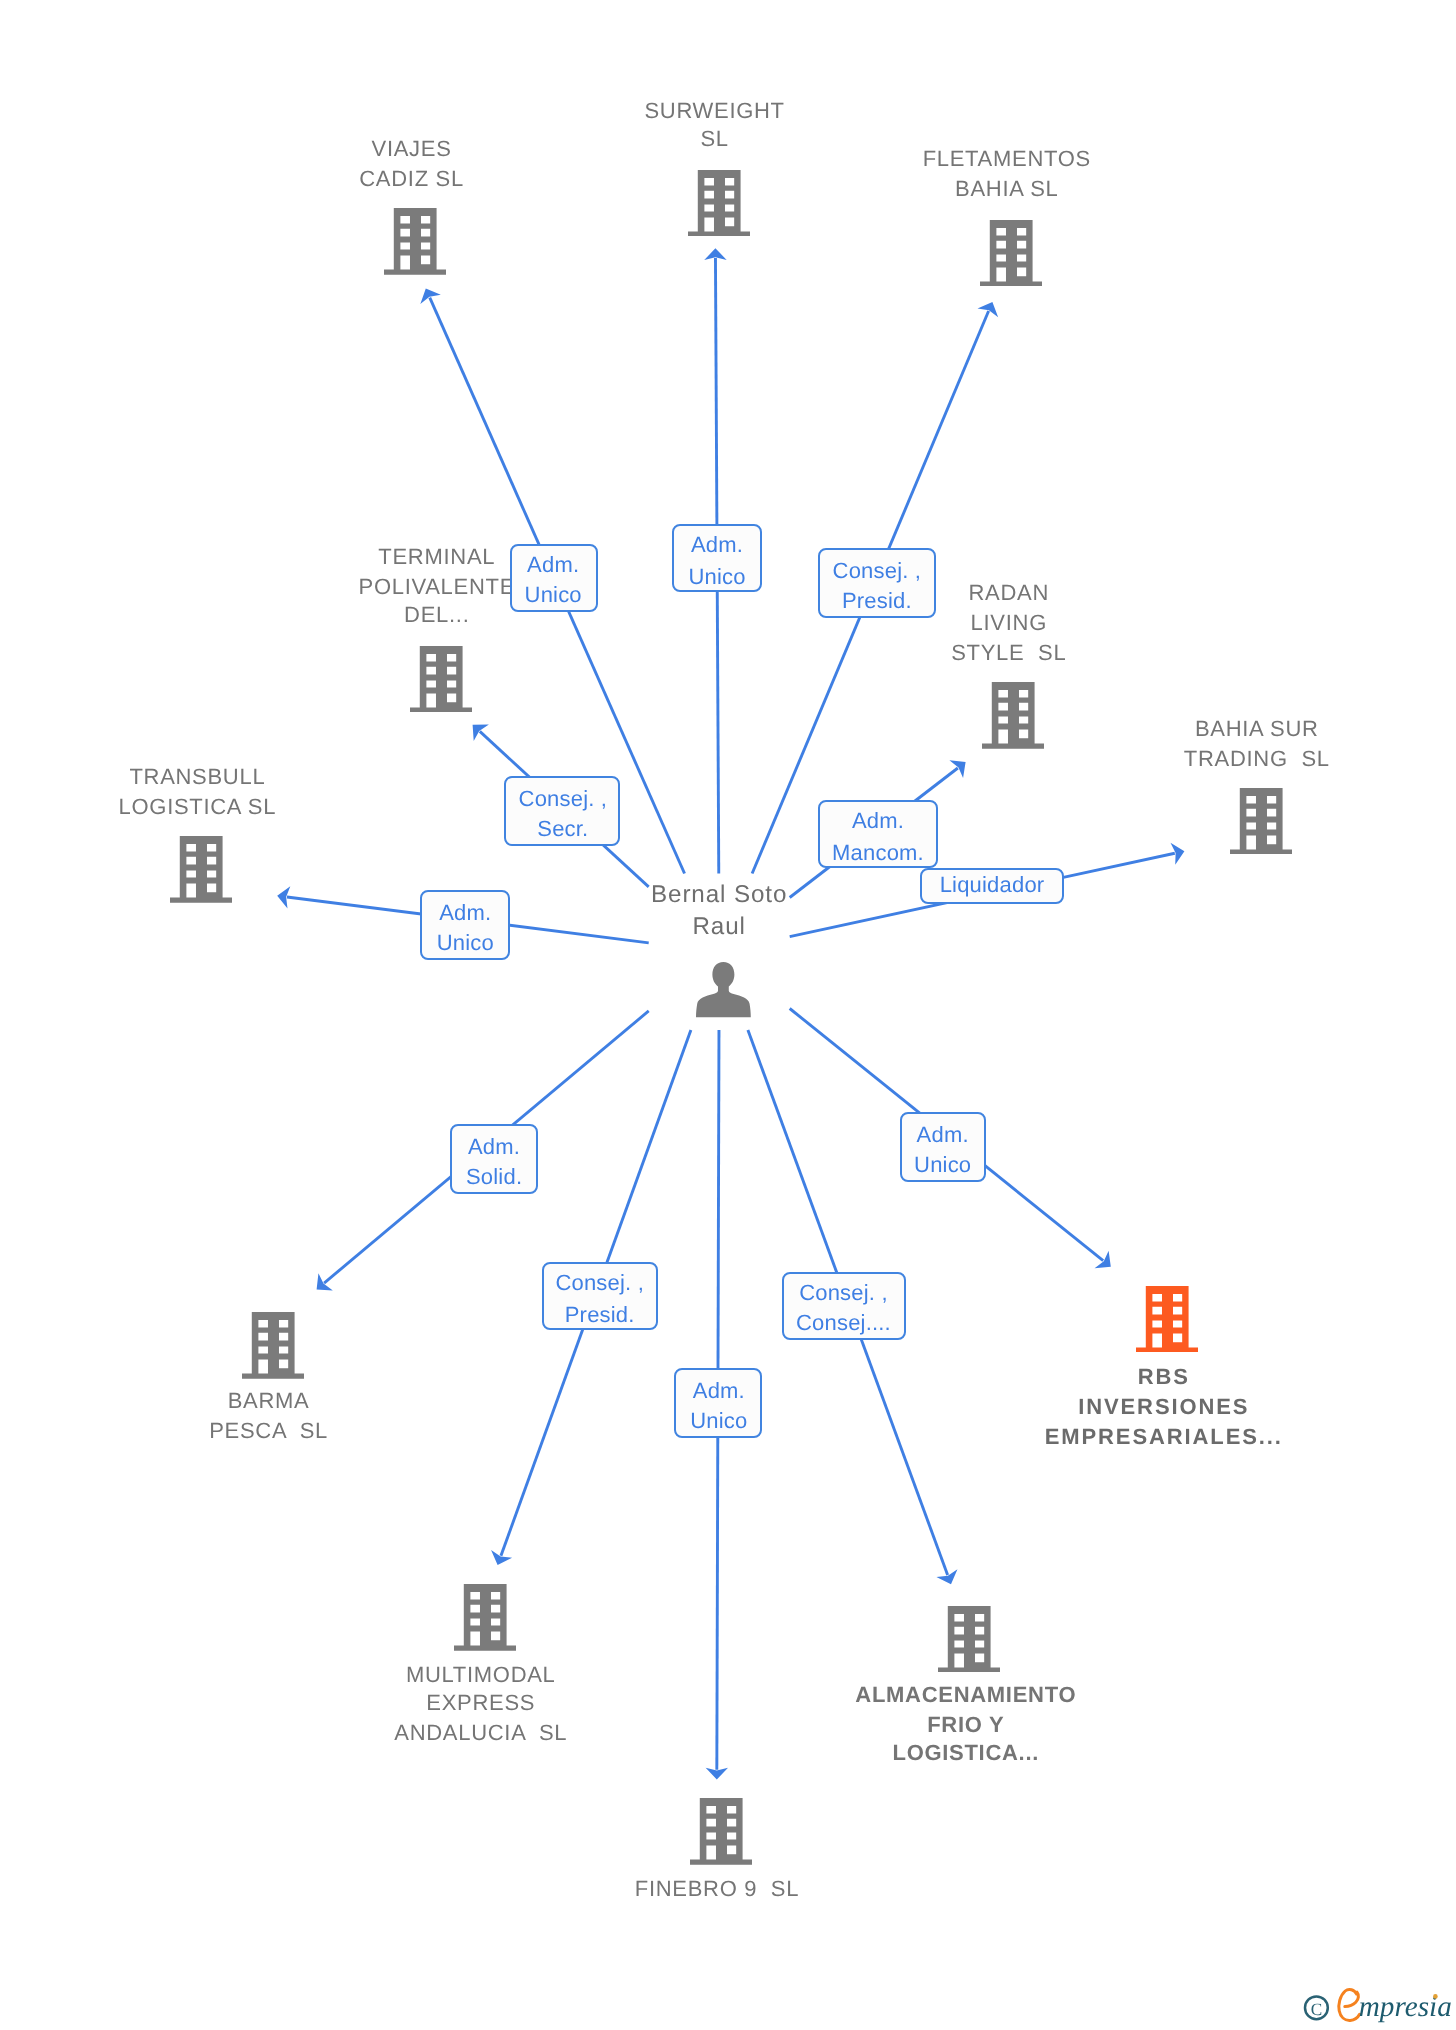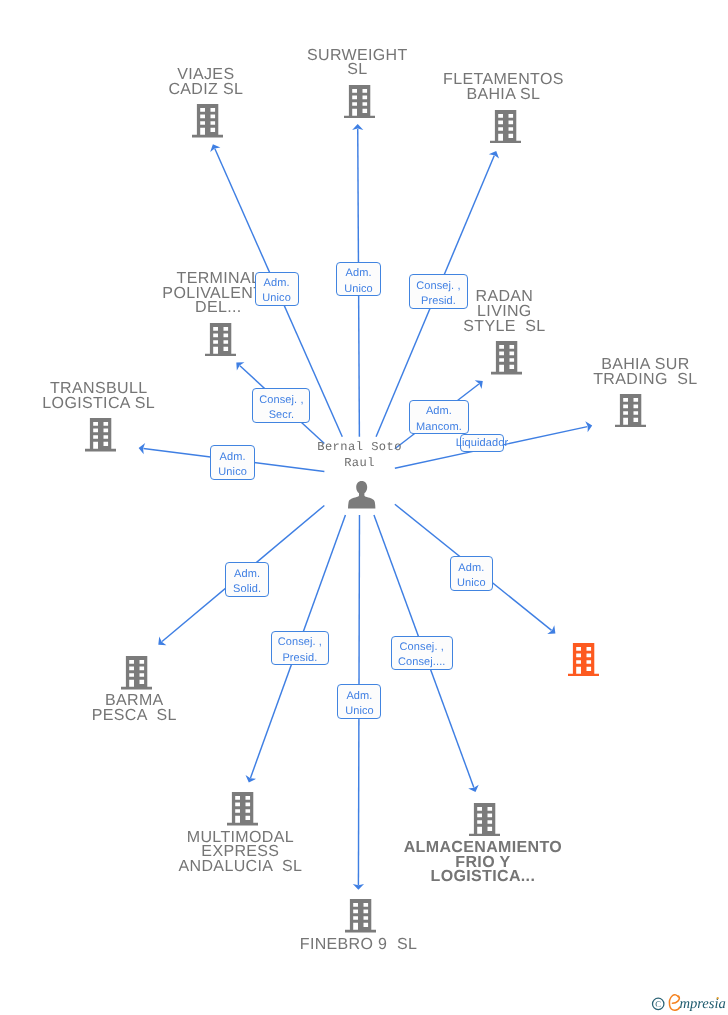--- a/index.html
+++ b/index.html
@@ -6,23 +6,23 @@
   html,body{margin:0;padding:0;background:#ffffff;}
   body{width:728px;height:1015px;position:relative;overflow:hidden;
        font-family:"Liberation Sans","DejaVu Sans",sans-serif;
        -webkit-font-smoothing:antialiased;
        -moz-osx-font-smoothing:grayscale;
        text-rendering:geometricPrecision;}
   #graph{position:absolute;left:0;top:0;width:728px;height:1015px;}
   #edges{position:absolute;left:0;top:0;width:728px;height:1015px;}
 
   .icon{display:block;}
-  .cap{color:#757575;font-size:16px;line-height:14.8px;text-align:center;
+  .cap{color:#757575;font-size:11px;line-height:14.8px;text-align:center;
        white-space:pre;letter-spacing:.35px;}
-  .cap.person{color:#6e6e6e;font-size:12.1px;line-height:16.4px;letter-spacing:.45px;font-family:Liberation Mono, monospace;}
+  .cap.person{color:#6e6e6e;font-size:12.1px;line-height:16.4px;letter-spacing:.45px;}
   .cap.highlight{color:#6b6b6b;font-weight:bold;letter-spacing:.95px;}
 
   .edge-label{position:absolute;box-sizing:border-box;
      border:1.5px solid #4184e0;border-radius:4px;
      background:#fcfcfc;color:#3f7fe3;
      font-size:11px;line-height:15.3px;text-align:center;white-space:pre;
      display:flex;align-items:center;justify-content:center;letter-spacing:.1px;
      padding-top:5.2px;}
   .edge-label.single{padding-top:1.2px;}
 
@@ -105,21 +105,21 @@
 DEL...</div>
     <svg width="31.2" height="33.4" viewBox="0 0 31.2 33.4" class="icon" style="position: absolute; left: 490.6px; top: 341.4px;">
       <path d="M4.9,0 H26.3 V30.8 H4.9 Z M0,30.7 H31.2 V33.4 H0 Z M8.2,4.0 H13.0 V7.8 H8.2 Z M8.2,10.4 H13.0 V14.3 H8.2 Z M8.2,17.3 H13.0 V20.7 H8.2 Z M8.2,23.7 H13.0 V30.8 H8.2 Z M18.5,4.0 H23.1 V7.8 H18.5 Z M18.5,10.4 H23.1 V14.3 H18.5 Z M18.5,17.3 H23.1 V20.7 H18.5 Z M18.5,23.7 H23.1 V28.1 H18.5 Z" fill="#7b7b7b" fill-rule="evenodd"></path>
     </svg>
     <div class="cap" style="position: absolute; left: 504.4px; transform: translateX(-50%); top: 290.3px;">RADAN
 LIVING
 STYLE  SL</div>
     <svg width="31.2" height="33.4" viewBox="0 0 31.2 33.4" class="icon" style="position: absolute; left: 614.6px; top: 394.1px;">
       <path d="M4.9,0 H26.3 V30.8 H4.9 Z M0,30.7 H31.2 V33.4 H0 Z M8.2,4.0 H13.0 V7.8 H8.2 Z M8.2,10.4 H13.0 V14.3 H8.2 Z M8.2,17.3 H13.0 V20.7 H8.2 Z M8.2,23.7 H13.0 V30.8 H8.2 Z M18.5,4.0 H23.1 V7.8 H18.5 Z M18.5,10.4 H23.1 V14.3 H18.5 Z M18.5,17.3 H23.1 V20.7 H18.5 Z M18.5,23.7 H23.1 V28.1 H18.5 Z" fill="#7b7b7b" fill-rule="evenodd"></path>
     </svg>
-    <div class="cap" style="position: absolute; left: 628.4px; transform: translateX(-50%); top: 357.8px; margin-left: 17px;">BAHIA SUR
+    <div class="cap" style="position: absolute; left: 628.4px; transform: translateX(-50%); top: 357.8px;">BAHIA SUR
 TRADING  SL</div>
     <svg width="31.2" height="33.4" viewBox="0 0 31.2 33.4" class="icon" style="position: absolute; left: 84.9px; top: 418.3px;">
       <path d="M4.9,0 H26.3 V30.8 H4.9 Z M0,30.7 H31.2 V33.4 H0 Z M8.2,4.0 H13.0 V7.8 H8.2 Z M8.2,10.4 H13.0 V14.3 H8.2 Z M8.2,17.3 H13.0 V20.7 H8.2 Z M8.2,23.7 H13.0 V30.8 H8.2 Z M18.5,4.0 H23.1 V7.8 H18.5 Z M18.5,10.4 H23.1 V14.3 H18.5 Z M18.5,17.3 H23.1 V20.7 H18.5 Z M18.5,23.7 H23.1 V28.1 H18.5 Z" fill="#7b7b7b" fill-rule="evenodd"></path>
     </svg>
     <div class="cap" style="position: absolute; left: 98.7px; transform: translateX(-50%); top: 382px;">TRANSBULL
 LOGISTICA SL</div>
     <svg width="31.2" height="33.4" viewBox="0 0 31.2 33.4" class="icon" style="position: absolute; left: 120.5px; top: 656.2px;">
       <path d="M4.9,0 H26.3 V30.8 H4.9 Z M0,30.7 H31.2 V33.4 H0 Z M8.2,4.0 H13.0 V7.8 H8.2 Z M8.2,10.4 H13.0 V14.3 H8.2 Z M8.2,17.3 H13.0 V20.7 H8.2 Z M8.2,23.7 H13.0 V30.8 H8.2 Z M18.5,4.0 H23.1 V7.8 H18.5 Z M18.5,10.4 H23.1 V14.3 H18.5 Z M18.5,17.3 H23.1 V20.7 H18.5 Z M18.5,23.7 H23.1 V28.1 H18.5 Z" fill="#7b7b7b" fill-rule="evenodd"></path>
     </svg>
     <div class="cap" style="position: absolute; left: 134.3px; transform: translateX(-50%); top: 694.4px;">BARMA
@@ -136,36 +136,39 @@
     <div class="cap" style="position: absolute; left: 358.5px; transform: translateX(-50%); top: 937.6px;">FINEBRO 9  SL</div>
     <svg width="31.2" height="33.4" viewBox="0 0 31.2 33.4" class="icon" style="position: absolute; left: 469.1px; top: 802.6px;">
       <path d="M4.9,0 H26.3 V30.8 H4.9 Z M0,30.7 H31.2 V33.4 H0 Z M8.2,4.0 H13.0 V7.8 H8.2 Z M8.2,10.4 H13.0 V14.3 H8.2 Z M8.2,17.3 H13.0 V20.7 H8.2 Z M8.2,23.7 H13.0 V30.8 H8.2 Z M18.5,4.0 H23.1 V7.8 H18.5 Z M18.5,10.4 H23.1 V14.3 H18.5 Z M18.5,17.3 H23.1 V20.7 H18.5 Z M18.5,23.7 H23.1 V28.1 H18.5 Z" fill="#7b7b7b" fill-rule="evenodd"></path>
     </svg>
     <div class="cap" style="position: absolute; left: 482.9px; transform: translateX(-50%); top: 840.8px; font-weight: bold;">ALMACENAMIENTO
 FRIO Y
 LOGISTICA...</div>
     <svg width="31.2" height="33.4" viewBox="0 0 31.2 33.4" class="icon" style="position: absolute; left: 568.1px; top: 642.9px;">
       <path d="M4.9,0 H26.3 V30.8 H4.9 Z M0,30.7 H31.2 V33.4 H0 Z M8.2,4.0 H13.0 V7.8 H8.2 Z M8.2,10.4 H13.0 V14.3 H8.2 Z M8.2,17.3 H13.0 V20.7 H8.2 Z M8.2,23.7 H13.0 V30.8 H8.2 Z M18.5,4.0 H23.1 V7.8 H18.5 Z M18.5,10.4 H23.1 V14.3 H18.5 Z M18.5,17.3 H23.1 V20.7 H18.5 Z M18.5,23.7 H23.1 V28.1 H18.5 Z" fill="#fd5a20" fill-rule="evenodd"></path>
     </svg>
+    <div class="cap highlight" style="position: absolute; left: 581.9px; transform: translateX(-50%); top: 682.2px;">RBS
+INVERSIONES
+EMPRESARIALES...</div>
     <div class="cap person" style="position: absolute; left: 359.6px; top: 438.6px; transform: translateX(-50%);">Bernal Soto
 Raul</div>
     <svg width="27.4" height="27.6" viewBox="0 0 27.4 27.6" class="icon" style="position: absolute; left: 348.2px; top: 481.2px;">
       <path d="M13.7,0 C10.3,0 8.2,2.6 8.2,6.3 C8.2,9.0 9.4,11.2 11.0,12.2 L11.0,14.4 C10.9,15.3 9.8,15.7 8.6,16.0 C4.9,17.0 1.0,18.1 0.6,20.9 C0.25,23.0 0,25.3 0,27.6 L27.4,27.6 C27.4,25.3 27.15,23.0 26.8,20.9 C26.4,18.1 22.5,17.0 18.8,16.0 C17.6,15.7 16.5,15.3 16.4,14.4 L16.4,12.2 C18.0,11.2 19.2,9.0 19.2,6.3 C19.2,2.6 17.1,0 13.7,0 Z" fill="#7b7b7b"></path>
     </svg>
     <div class="edge-label" style="left: 254.5px; top: 271.6px; width: 44.2px; height: 34.6px;">Adm.
 Unico</div>
     <div class="edge-label" style="left: 336.4px; top: 261.8px; width: 44.3px; height: 34.3px;">Adm.
 Unico</div>
     <div class="edge-label" style="left: 408.8px; top: 274.4px; width: 59.3px; height: 34.7px;">Consej. ,
 Presid.</div>
     <div class="edge-label" style="left: 252.4px; top: 388px; width: 58.1px; height: 34.6px;">Consej. ,
 Secr.</div>
     <div class="edge-label" style="left: 409.2px; top: 400px; width: 59.6px; height: 34.2px;">Adm.
 Mancom.</div>
-    <div class="edge-label single" style="left: 460px; top: 433.5px; width: 44px; height: 18.4px;">Liquidador</div>
+    <div class="edge-label single" style="left: 460px; top: 433.5px; width: 72px; height: 18.4px;">Liquidador</div>
     <div class="edge-label" style="left: 210.4px; top: 444.9px; width: 44.5px; height: 34.7px;">Adm.
 Unico</div>
     <div class="edge-label" style="left: 224.8px; top: 562.3px; width: 44.5px; height: 35px;">Adm.
 Solid.</div>
     <div class="edge-label" style="left: 270.5px; top: 630.9px; width: 58.7px; height: 34.2px;">Consej. ,
 Presid.</div>
     <div class="edge-label" style="left: 337.4px; top: 684.3px; width: 44.1px; height: 34.4px;">Adm.
 Unico</div>
     <div class="edge-label" style="left: 390.9px; top: 635.5px; width: 61.7px; height: 34.3px;">Consej. ,
 Consej....</div>

